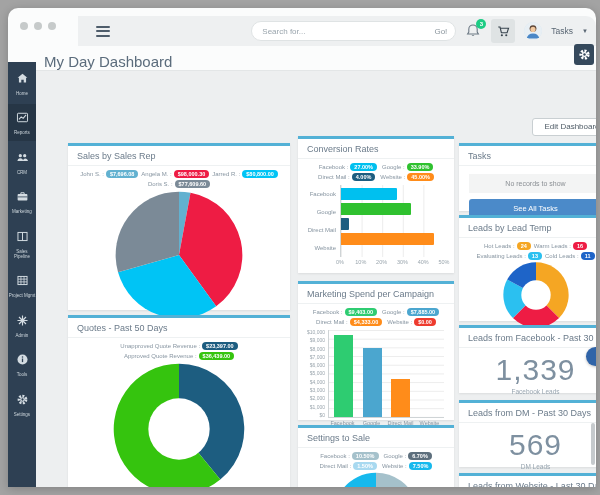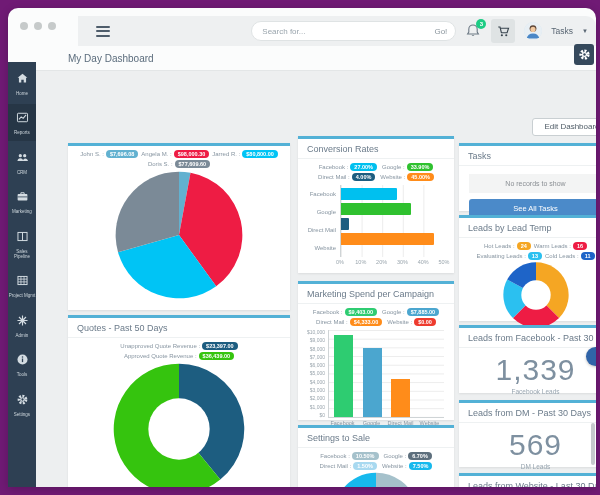--- a/index.html
+++ b/index.html
@@ -1,17 +1,17 @@
 <!DOCTYPE html>
 <html><head>
 <meta charset="utf-8">
 <style>
   * { margin:0; padding:0; box-sizing:border-box; }
   body { font-family:"Liberation Sans", sans-serif; background:#e9eaea; }
-  .screen { position:relative; width:600px; height:495px; background:#701a75; overflow:hidden; }
+  .screen { position:relative; width:600px; height:495px; background:#a3a3a3; overflow:hidden; }
   .window { position:absolute; left:8px; top:8px; width:588px; height:479px; background:#fbfcfc;
             border-radius:10px 10px 0 0; box-shadow:0 2px 10px rgba(0,0,0,.20); overflow:hidden; }
   
   .dots { position:absolute; left:12px; top:14px; display:flex; gap:6px; z-index:5; }
   .dot { width:8px; height:8px; border-radius:50%; background:#c6caca; }
   
   .topbar { position:absolute; left:70px; right:0; top:8px; height:30px; background:#eef0f1;
             border-top-right-radius:10px; display:flex; align-items:center; padding:0 8px 0 18px; }
   .hamburger { width:14px; display:flex; flex-direction:column; gap:2.5px; cursor:pointer; }
   .hamburger span { display:block; height:2px; background:#4e5d6b; border-radius:1px; }
@@ -23,21 +23,21 @@
   .go-label { font-size:8px; color:#8a959d; }
   .bell-wrap { position:relative; width:17px; height:17px; }
   .badge-count { position:absolute; right:-4px; top:-4px; min-width:10px; height:10px; border-radius:5px;
                  background:#1dcc84; color:#fff; font-size:6px; font-weight:bold; line-height:10px; text-align:center; padding:0 2px; }
   .appbox { width:24px; height:24px; background:#dfe3e4; border-radius:3px; display:flex; align-items:center; justify-content:center; }
   .avatar { width:18px; height:18px; border-radius:50%; overflow:hidden; background:#dce8f0; }
   .user-name { font-size:8.5px; color:#5a6774; }
   .caret { font-size:6px; color:#5a6774; }
   
   .title-row { position:absolute; left:0; right:0; top:38px; height:24px; background:#fbfcfc; }
-  .page-title { position:absolute; left:36px; top:7px; font-size:10px; color:#5b6c7c;margin-left:24px; }
+  .page-title { position:absolute; left:36px; top:7px; font-size:15px; color:#5b6c7c; }
   .gear-btn { position:absolute; right:2px; top:36px; width:20px; height:21px; background:#35495c; border-radius:3px;
               display:flex; align-items:center; justify-content:center; z-index:6; cursor:pointer; }
   
   .sidebar { position:absolute; left:0; top:54px; bottom:0; width:28px; background:#2e4053; z-index:4; }
   .sb-item { width:100%; padding:6px 0 5px; margin-top:3px; display:flex; flex-direction:column; align-items:center; gap:2px; cursor:pointer; }
   .sb-item.active { background:#263646; }
   .sb-item .lbl { font-size:4.5px; color:#cdd6dc; text-align:center; line-height:1.2; }
   
   .main { position:absolute; left:28px; top:62px; right:0; bottom:0; background:#edeff0; border-top:1px solid #e3e6e7; }
   .card { position:absolute; background:#fff; border-top:3px solid #53b1d6; box-shadow:0 1px 2px rgba(0,0,0,.08); }
@@ -217,20 +217,21 @@
         </div>
       </div>
 
     <div class="main">
 
       <button class="edit-btn">Edit Dashboard</button>
       <div class="help-btn">Help</div>
       <div class="scroll-thumb"></div>
 
       <div class="card" style="left:32px; top:72px; width:222px; height:167px;">
+        <div class="card-title">Sales by Sales Rep</div>
         <div class="legend" style="column-gap:3px;">
             <span class="lg">
               <span class="lg-l">John S. :</span>
               <span class="lg-b" style="background: rgb(98, 177, 208);">$7,696.08</span>
             </span>
             <span class="lg">
               <span class="lg-l">Angela M. :</span>
               <span class="lg-b" style="background: rgb(238, 28, 68);">$98,000.30</span>
             </span>
             <span class="lg">

